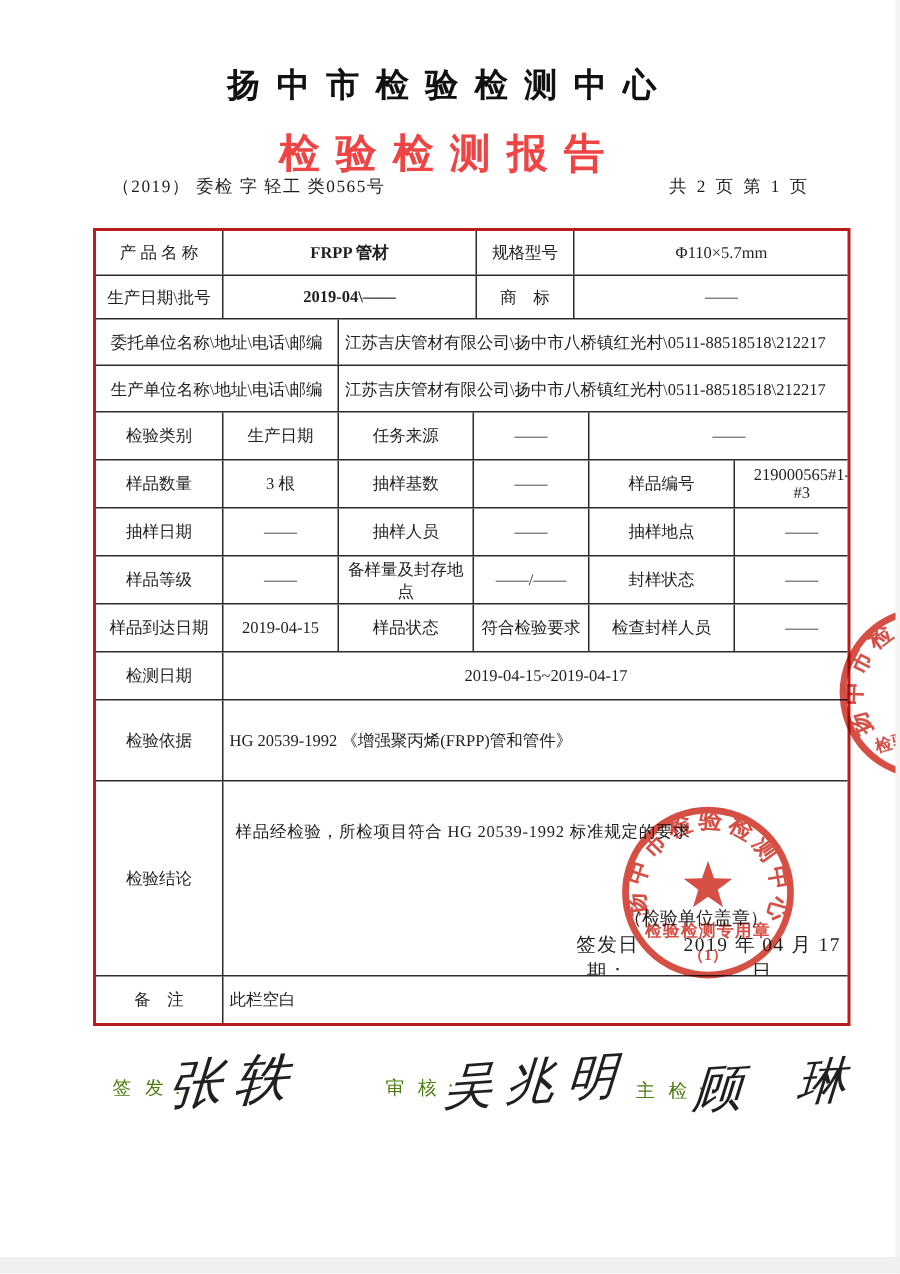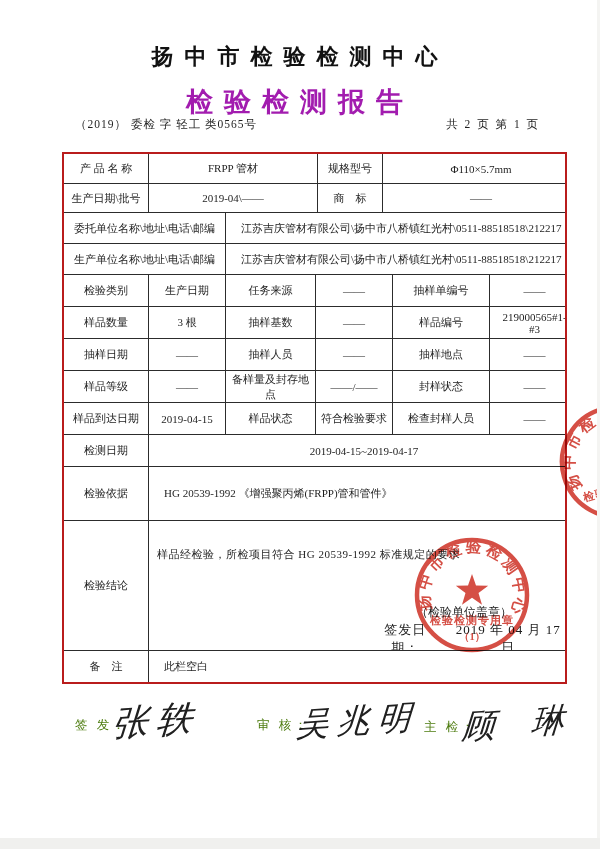--- a/index.html
+++ b/index.html
@@ -7,37 +7,37 @@
   body {
     position:relative; overflow:hidden; background:#ffffff;
     font-family:"Liberation Serif","DejaVu Serif",serif; color:#1e1e1e;
   }
   .abs { position:absolute; }
 
   
   .org-title { top:42px; left:0; width:600px; text-align:center;
     font-size:22px; font-weight:bold; letter-spacing:11px; color:#111; }
   .report-title { top:84px; left:0; width:600px; text-align:center;
-    font-size:27px; font-weight:bold; letter-spacing:11px; color:#a21caf; }
+    font-size:27px; font-weight:bold; letter-spacing:11px; color:#ef4444; }
   .report-no { top:117px; left:75px; font-size:11.5px; letter-spacing:1px; }
   .page-info { top:117px; left:0; width:540px; text-align:right; font-size:11.5px; letter-spacing:2px; }
 
   
   .report-table { left:62px; top:152px; width:505px; border:2px solid #b91c1c; background:transparent; }
   .trow { display:flex; border-top:1px solid #2c2c2c; }
   .trow:first-child { border-top:none; }
   .cell { border-left:1px solid #2c2c2c; display:flex; align-items:center; justify-content:center;
           font-size:11px; padding:0 2px; overflow:hidden; text-align:center; }
   .cell:first-child { border-left:none; }
   .grow { flex:1 1 auto;padding-left:16px; }
-  .left { justify-content:flex-start; text-align:left; padding-left:15px; }
+  .left { justify-content:flex-start; text-align:left; padding-left:4px; }
   .small { font-size:11px; }
   .h29 { height:29px; } .h31 { height:31px; } .h32 { height:32px; }
   .h54 { height:54px; } .h130 { height:130px; }
-  .w84 { flex:0 0 84px; } .w169 { flex:0 0 169px; } .w65 { flex:0 0 65px; }
+  .w84 { flex:0 0 84px; } .w169 { flex:0 0 169px;font-weight:bold; } .w65 { flex:0 0 65px; }
   .w161 { flex:0 0 161px; } .w77 { flex:0 0 77px; } .w90 { flex:0 0 90px; } .w97 { flex:0 0 97px; }
   .conclusion-cell { position:relative; display:block; }
   .conclusion-text { position:absolute; left:8px; top:26px; font-size:11px; letter-spacing:0.5px; }
   .seal-note { position:absolute; left:267px; top:83px; font-size:12px; }
   .issue-line { position:absolute; left:224px; top:100px; font-size:13px; letter-spacing:1px; display:flex; gap:14px; }
 
   
   .stamp { mix-blend-mode:multiply; opacity:0.88; }
   .stamp-main { left:407px; top:530px; width:130px; height:130px; }
   .stamp-edge { left:552px; top:397px; width:130px; height:130px; transform:rotate(-16deg); }
@@ -83,21 +83,20 @@
   <div class="trow h31">
     <div class="cell w161 small">生产单位名称\地址\电话\邮编</div>
     <div class="cell grow left small">江苏吉庆管材有限公司\扬中市八桥镇红光村\0511-88518518\212217</div>
   </div>
 
   <div class="trow h32">
     <div class="cell w84">检验类别</div>
     <div class="cell w77">生产日期</div>
     <div class="cell w90">任务来源</div>
     <div class="cell w77">——</div>
-    <div class="cell w97">抽样单编号</div>
     <div class="cell grow">——</div>
   </div>
 
   <div class="trow h32">
     <div class="cell w84">样品数量</div>
     <div class="cell w77">3 根</div>
     <div class="cell w90">抽样基数</div>
     <div class="cell w77">——</div>
     <div class="cell w97">样品编号</div>
     <div class="cell grow small">219000565#1-#3</div>

